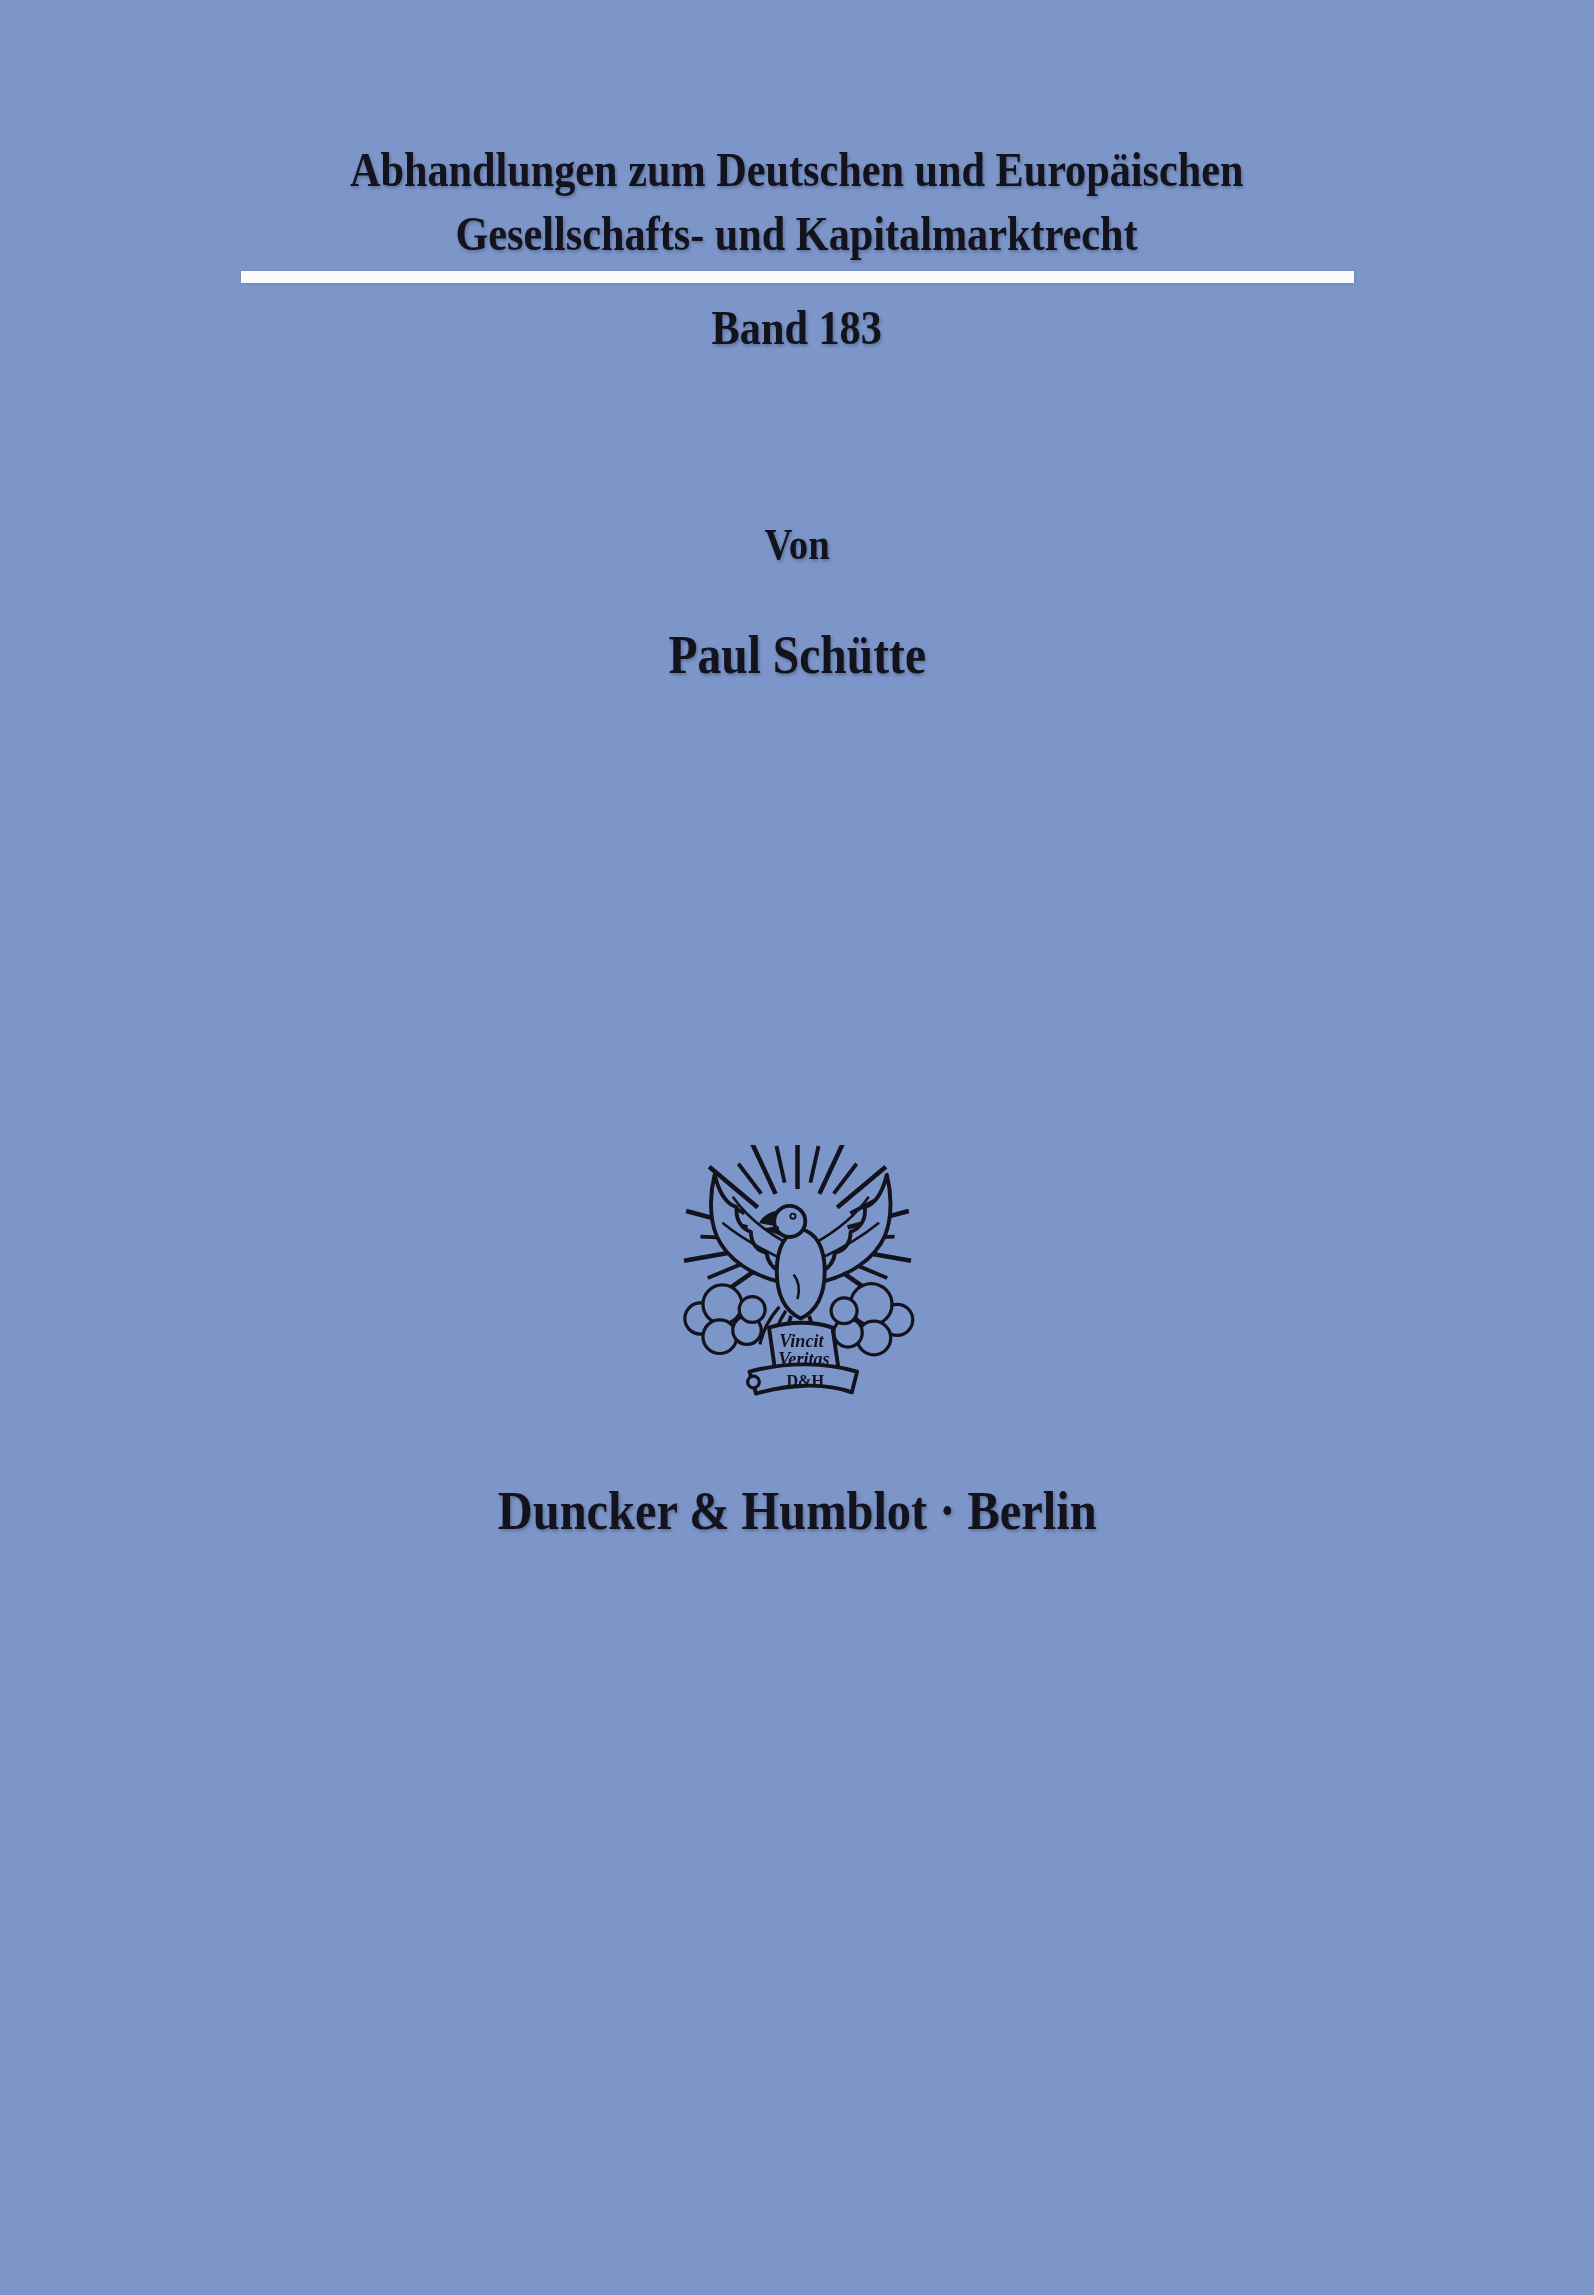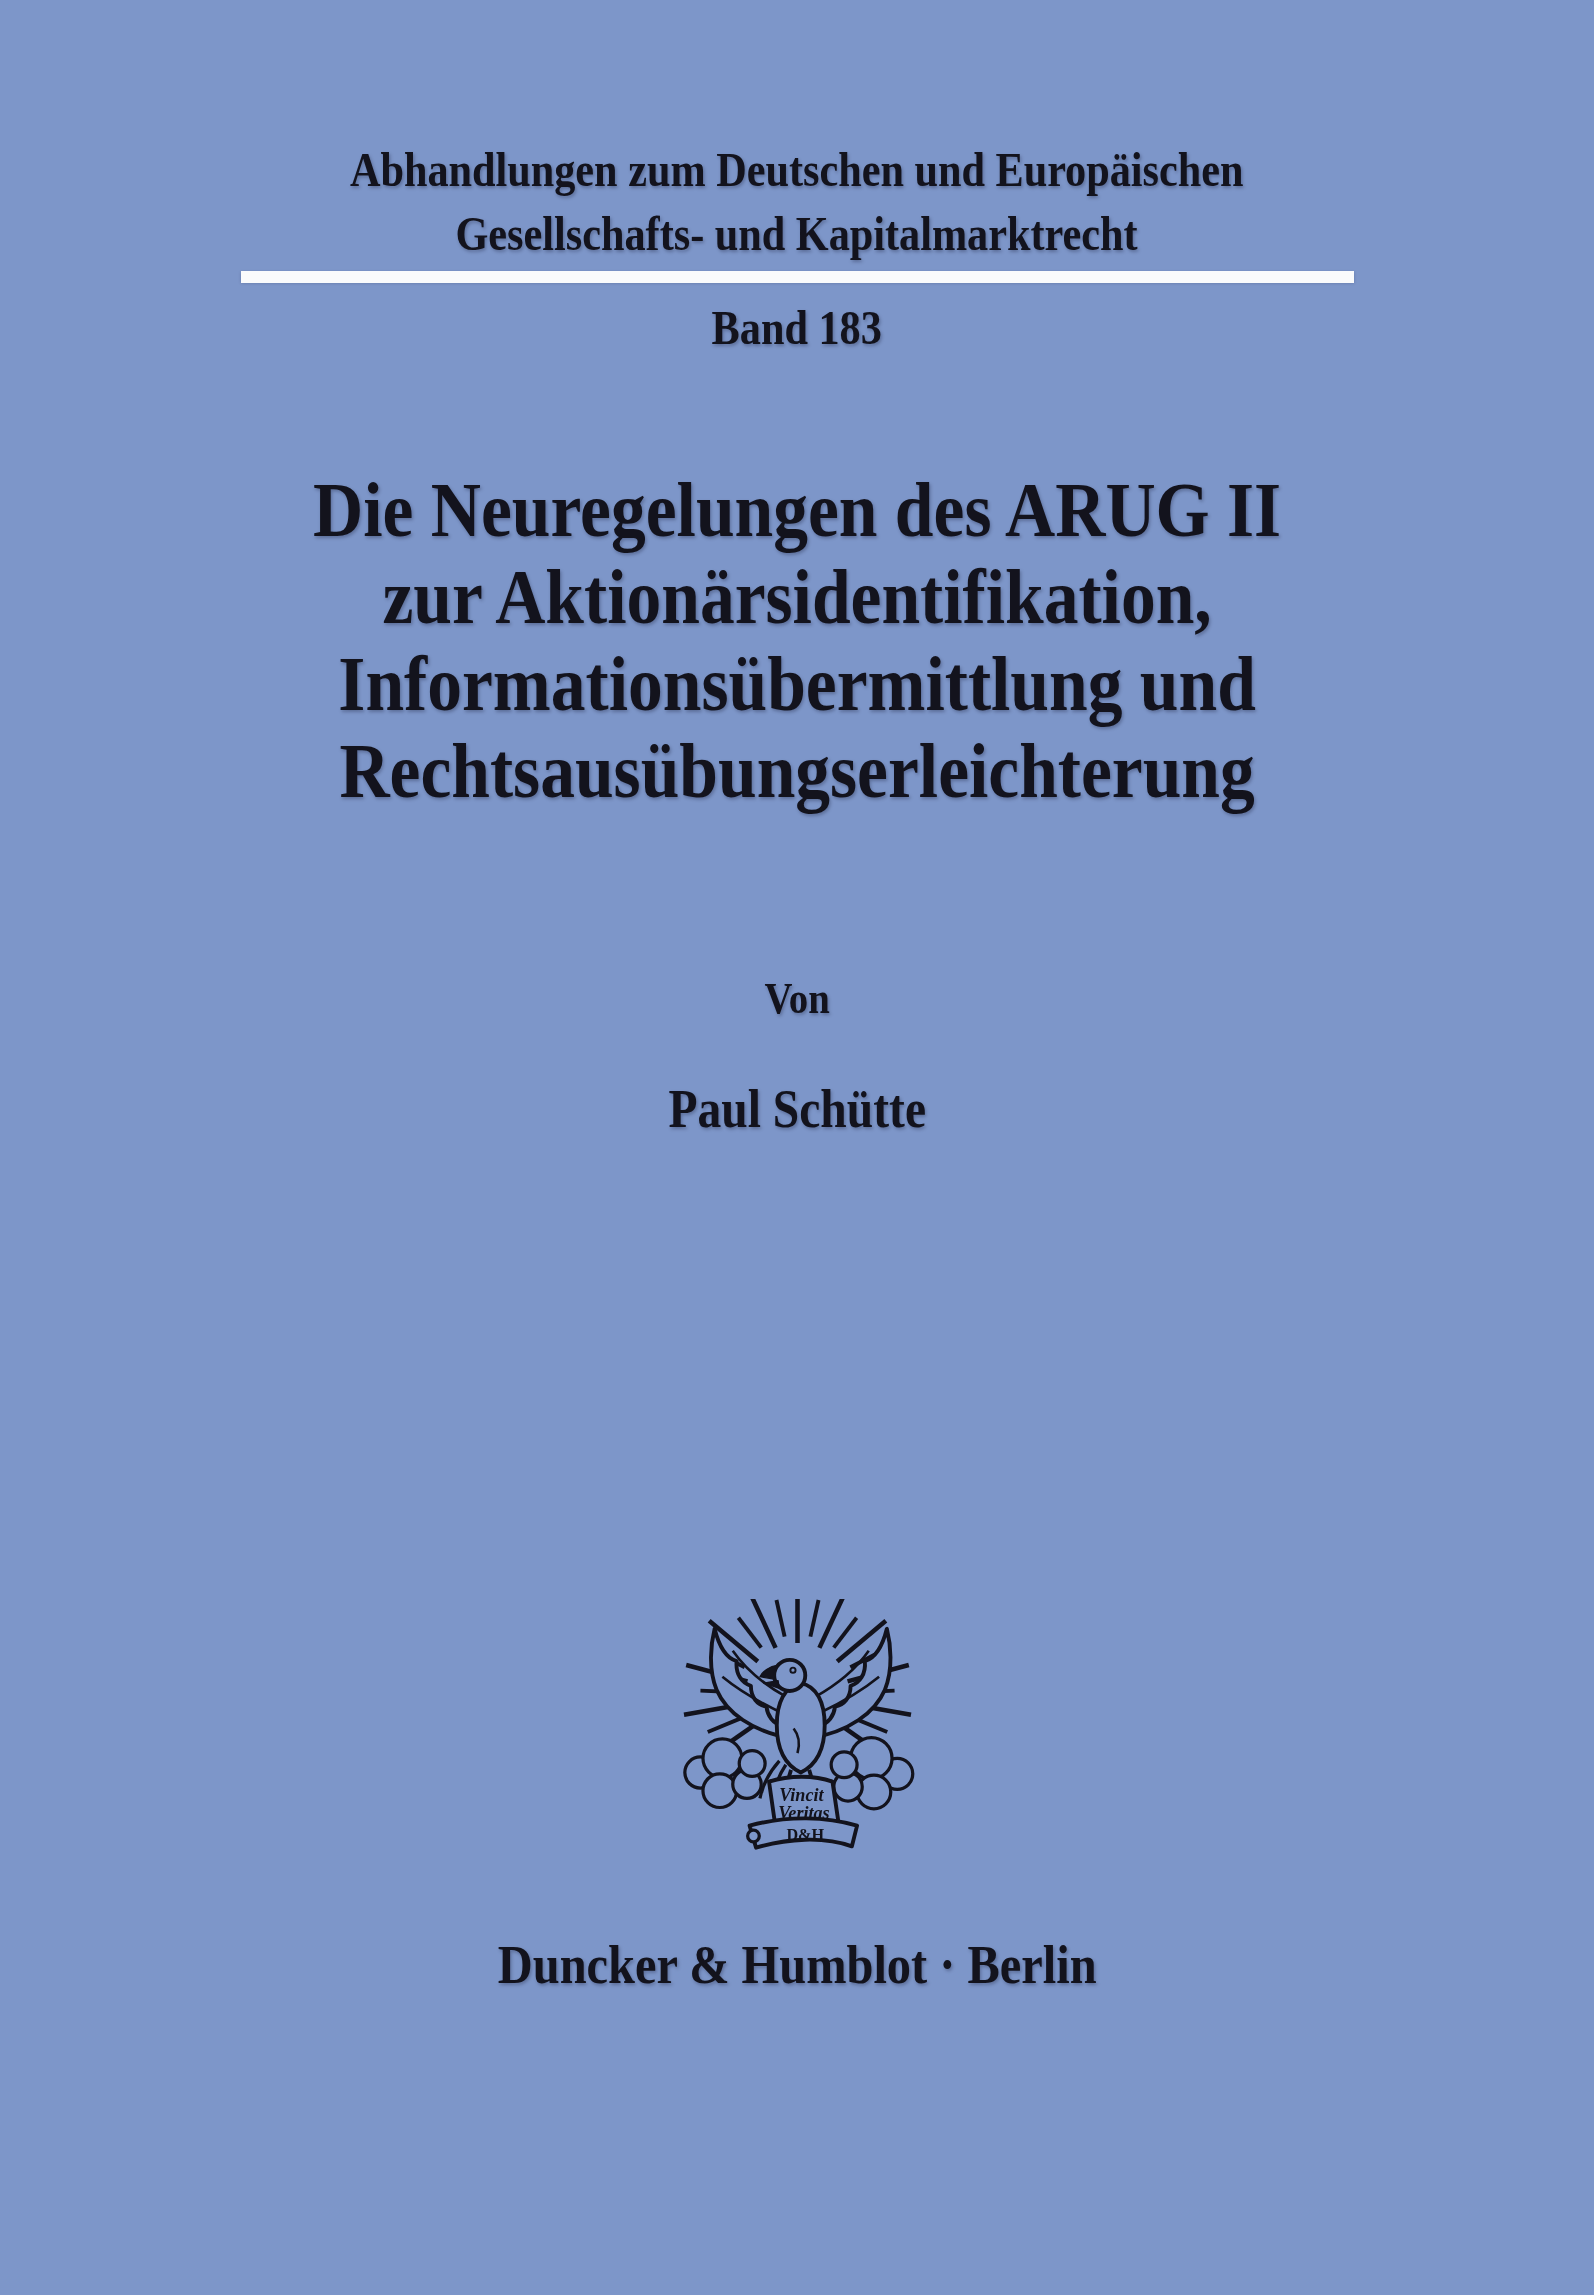--- a/index.html
+++ b/index.html
@@ -46,26 +46,20 @@
 
 <div class="cover">
 
   <div class="series-line condensed soft">Abhandlungen zum Deutschen und Europäischen</div>
   <div class="series-line condensed soft">Gesellschafts- und Kapitalmarktrecht</div>
 
   <div class="rule"></div>
 
   <div class="band condensed soft">Band 183</div>
 
-  <div class="title-block">
-    <div class="title-line condensed soft">Die Neuregelungen des ARUG II</div>
-    <div class="title-line condensed soft">zur Aktionärsidentifikation,</div>
-    <div class="title-line condensed soft">Informationsübermittlung und</div>
-    <div class="title-line condensed soft">Rechtsausübungserleichterung</div>
-  </div>
 
 
   <div class="byline condensed soft">Von</div>
   <div class="author condensed soft">Paul Schütte</div>
 
   <div class="emblem-wrap">
     <svg id="emblem" viewBox="0 0 440 400">
 
       <g id="rays" stroke-linecap="butt" fill="none">
           <line x1="285.5" y1="193.9" x2="365.8" y2="250.1" stroke="#13131d" stroke-width="7"></line>

